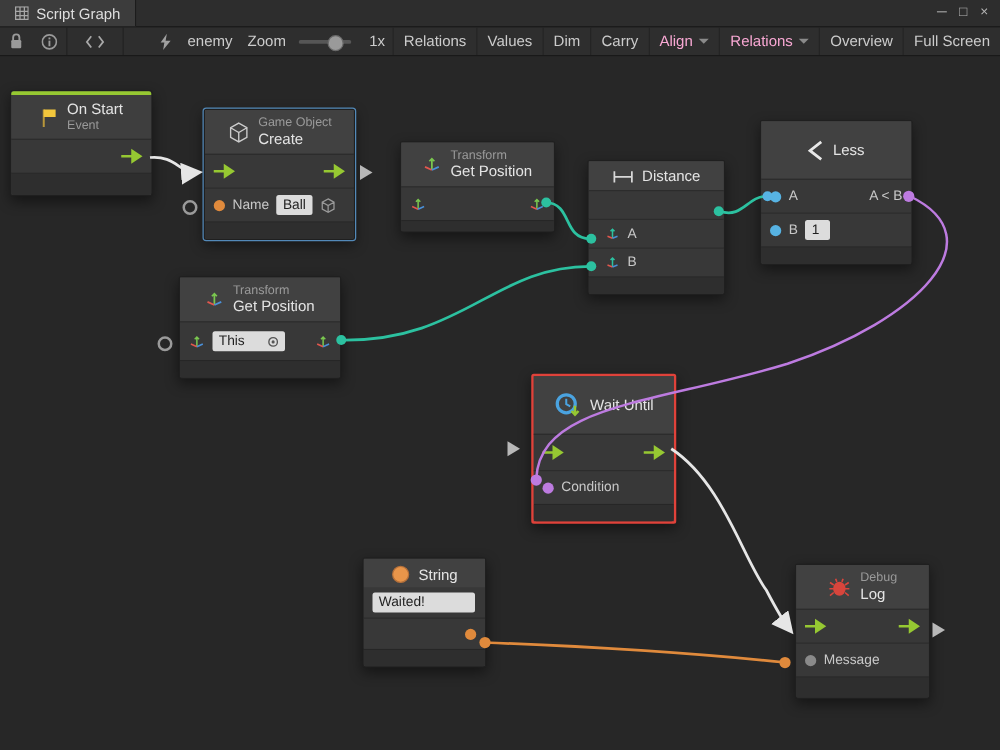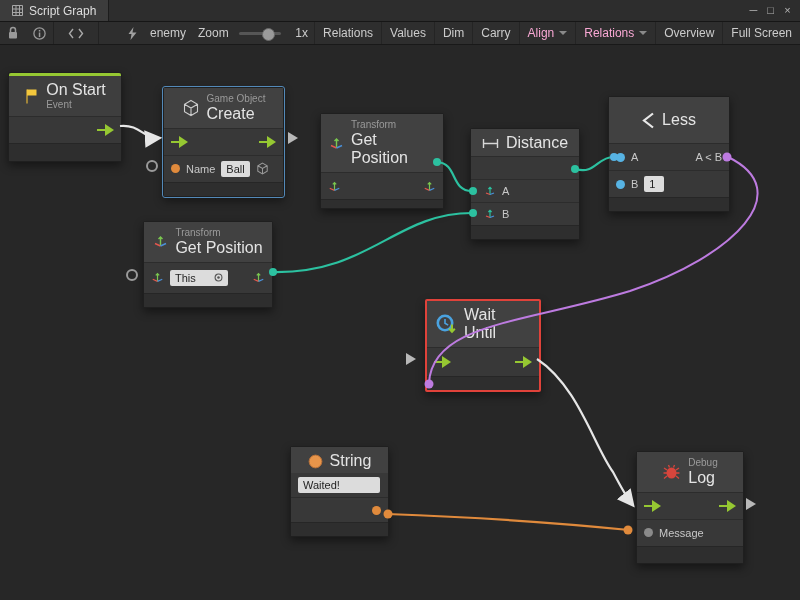--- a/index.html
+++ b/index.html
@@ -37,21 +37,21 @@
   
   .node { position:absolute; background:#383838; border:1px solid #1f1f1f; border-radius:2px;
     box-shadow:0 4px 10px rgba(0,0,0,.45); z-index:2; color:#dcdcdc; font-size:12px; }
   .node.selected { outline:1px solid #5389b8; }
   .node.highlight { border:2px solid var(--highlight); }
   .event-strip { height:3px; background:var(--flow); border-radius:2px 2px 0 0; }
   .node-header { background:#414141; display:flex; align-items:center; justify-content:center;
     gap:7px; padding:5px 8px; }
   .hdr-text { display:flex; flex-direction:column; line-height:1.15; align-items:flex-start; }
   .cat { font-size:10px; color:#9a9a9a; }
-  .ttl { font-size:16px; color:#e4e4e4; }
+  .ttl { font-size:12px; color:#e4e4e4; }
   .row { display:flex; align-items:center; gap:6px; padding:0 7px; height:26px;
     border-top:1px solid #2c2c2c; background:#383838; }
   .row .push { margin-left:auto; display:flex; align-items:flex-end; gap:6px; }
   .node-footer { height:13px; background:#2e2e2e; border-top:1px solid #262626; border-radius:0 0 2px 2px; }
   .dot { width:9px; height:9px; border-radius:50%; flex:0 0 auto; } .dot.orange { background:var(--orange); }
   .dot.blue { background:var(--blue); } .dot.purple { background:var(--purple); }
   .dot.gray { background:#8a8a8a; }
   .field { background:#dcdcdc; color:#1f1f1f; font-size:11px; padding:1px 5px; border-radius:2px;
     min-width:10px; display:flex; align-items:center; gap:4px; line-height:14px; }
   .flow-arrow { position:relative; width:17px; height:12px; flex:0 0 auto; }
@@ -320,20 +320,24 @@
         <path d="M17 11.5v7 M14.2 15.8 17 18.8l2.8-3" stroke="#96c832" fill="none" stroke-width="2"></path>
       </svg>
       <span class="ttl">Wait Until</span>
     </div>
     <div class="row" style="height:28px">
       <span class="flow-arrow"></span>
       <span class="push">
           <span class="flow-arrow"></span>
         </span>
     </div>
+    <div class="row">
+      <span class="dot purple"></span>
+      <span class="port-label">Condition</span>
+    </div>
     <div class="node-footer"></div>
   </div>
 
   <div class="node" style="left:290px; top:401px; width:97px;">
     <div class="node-header" style="padding:5px 20px 3px">
       <svg class="icon" width="15" height="15" viewBox="0 0 15 15">
         <circle cx="7.5" cy="7.5" r="6.4" fill="#e8954a" stroke="#b5703a" stroke-width="1"></circle>
       </svg>
       <span class="ttl">String</span>
     </div>

